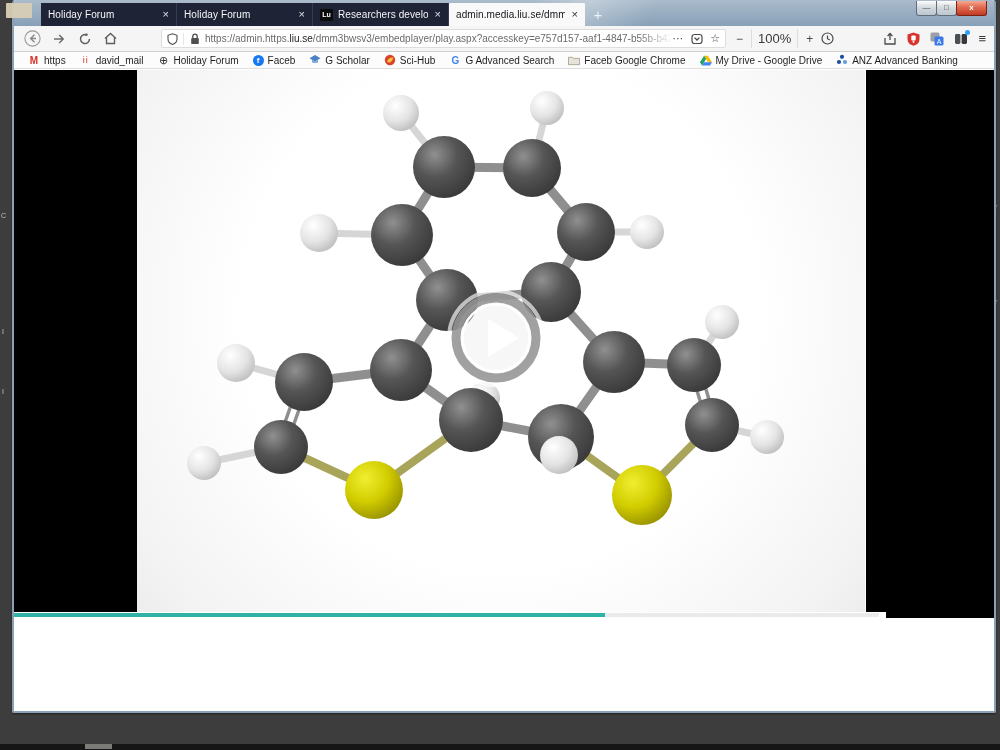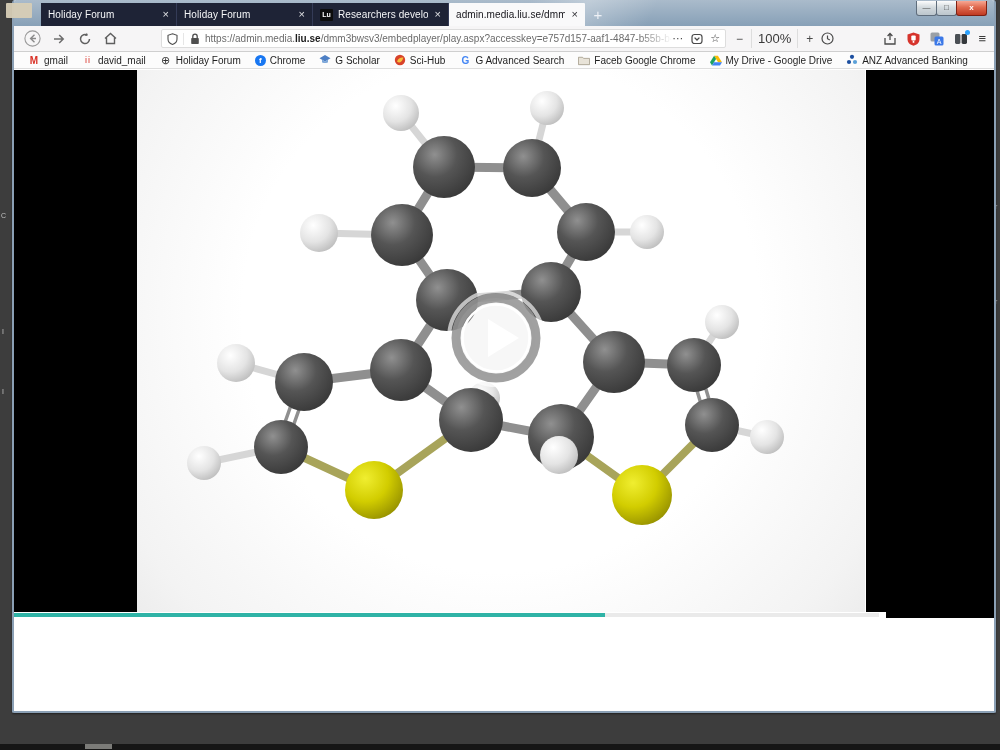--- a/index.html
+++ b/index.html
@@ -43,21 +43,21 @@
   
   .navbar{position:absolute;top:26px;left:0;right:0;height:26px;background:#f6f5f6;
           border-bottom:1px solid #cfcfcf;box-sizing:border-box}
   .navbtns{position:absolute;left:10px;top:0;height:25px;display:flex;align-items:center;gap:9px}
   .navbtn{width:17px;height:17px;display:flex;align-items:center;justify-content:center}
   .urlbar{position:absolute;left:147px;top:3px;width:565px;height:19px;background:#fff;
           border:1px solid #ddd;border-radius:2px;box-sizing:border-box;display:flex;
           align-items:center;padding:0 5px;font-size:10px}
   .url-sec{display:flex;align-items:center;gap:4px;padding-right:5px;border-right:1px solid #e6e6e6;margin-right:6px}
   .url-text{flex:1;white-space:nowrap;overflow:hidden;position:relative;color:#6b6b6b;height:13px;line-height:13px}
-  .url-text b{color:#1c1c1c;font-weight:bold}
+  .url-text b{color:#1c1c1c;font-weight:normal}
   .url-fade{position:absolute;right:0;top:0;width:34px;height:100%;
             background:linear-gradient(90deg,rgba(255,255,255,0),#fff)}
   .url-actions{display:flex;align-items:center;gap:7px;color:#5a5a5a}
   .dots{font-size:11px;letter-spacing:1px;color:#4a4a4a}
   .star{font-size:11px;color:#4a4a4a}
   .zoomgrp{position:absolute;left:722px;top:0;height:25px;display:flex;align-items:center;gap:8px;
            font-size:10px;color:#3a3a3a}
   .zoomgrp .sign{font-size:12px;color:#4a4a4a}
   .zoom-level{border-left:1px solid #ddd;border-right:1px solid #ddd;padding:2px 6px;font-size:13px}
   .right-icons{position:absolute;right:8px;top:0;height:25px;display:flex;align-items:center;gap:10px}
@@ -158,21 +158,21 @@
     <div class="urlbar">
       <span class="url-sec">
         <svg width="11" height="12" viewBox="0 0 11 12">
             <path d="M5.5 0.8 L10 2.3 V6 C10 9 8 10.6 5.5 11.4 C3 10.6 1 9 1 6 V2.3 Z" fill="none" stroke="#4f4f4f" stroke-width="1.1"></path>
           </svg>
       </span>
       <svg width="10" height="12" viewBox="0 0 10 12" style="margin-right:5px">
           <rect x="1.2" y="5" width="7.6" height="6" rx="0.8" fill="#4f4f4f"></rect>
           <path d="M2.8 5 V3.4 A2.2 2.2 0 0 1 7.2 3.4 V5" fill="none" stroke="#4f4f4f" stroke-width="1.3"></path>
         </svg>
-      <span class="url-text"><span>https://admin.media.</span><b>liu.se</b><span>/dmm3bwsv3/embedplayer/play.aspx?accesskey=e757d157-aaf1-4847-b55b-b424e18c8fdd&amp;ai</span><span class="url-fade"></span></span>
+      <span class="url-text"><span>https://admin.https.</span><b>liu.se</b><span>/dmm3bwsv3/embedplayer/play.aspx?accesskey=e757d157-aaf1-4847-b55b-b424e18c8fdd&amp;ai</span><span class="url-fade"></span></span>
       <span class="url-actions">
         <span class="dots">⋯</span>
         <svg width="12" height="12" viewBox="0 0 12 12">
             <rect x="1" y="1.5" width="10" height="9" rx="2.5" fill="none" stroke="#4a4a4a" stroke-width="1.2"></rect>
             <path d="M3.6 4.6 L6 7 L8.4 4.6" fill="none" stroke="#4a4a4a" stroke-width="1.3"></path>
           </svg>
         <span class="star">☆</span>
       </span>
     </div>
 
@@ -208,33 +208,33 @@
           </svg>
         <span style="position:absolute;right:-2px;top:-2px;width:5px;height:5px;border-radius:50%;background:#2aa1fe"></span>
       </span>
       <span style="font-size:13px;color:#3a3a3a">≡</span>
     </div>
   </div>
 
   <div class="bookmarks" id="bookmarks">
       <span class="bm">
         <span class="bmi gmail">M</span>
-        <span>gmail</span>
+        <span>https</span>
       </span>
       <span class="bm">
         <span class="bmi pause">ii</span>
         <span>david_mail</span>
       </span>
       <span class="bm">
         <span class="bmi globe">⊕</span>
         <span>Holiday Forum</span>
       </span>
       <span class="bm">
         <span class="bmi fb">f</span>
-        <span>Chrome</span>
+        <span>Faceb</span>
       </span>
       <span class="bm">
         <span class="bmi scholar">
           <svg width="12" height="12" viewBox="0 0 12 12">
             <path d="M6 1 L11.5 4.2 L6 7.4 L0.5 4.2 Z" fill="#4d7fc4"></path>
             <path d="M3 5.6 V8.2 C3 9.3 9 9.3 9 8.2 V5.6 L6 7.4 Z" fill="#7da7d9"></path>
           </svg>
         </span>
         <span>G Scholar</span>
       </span>

